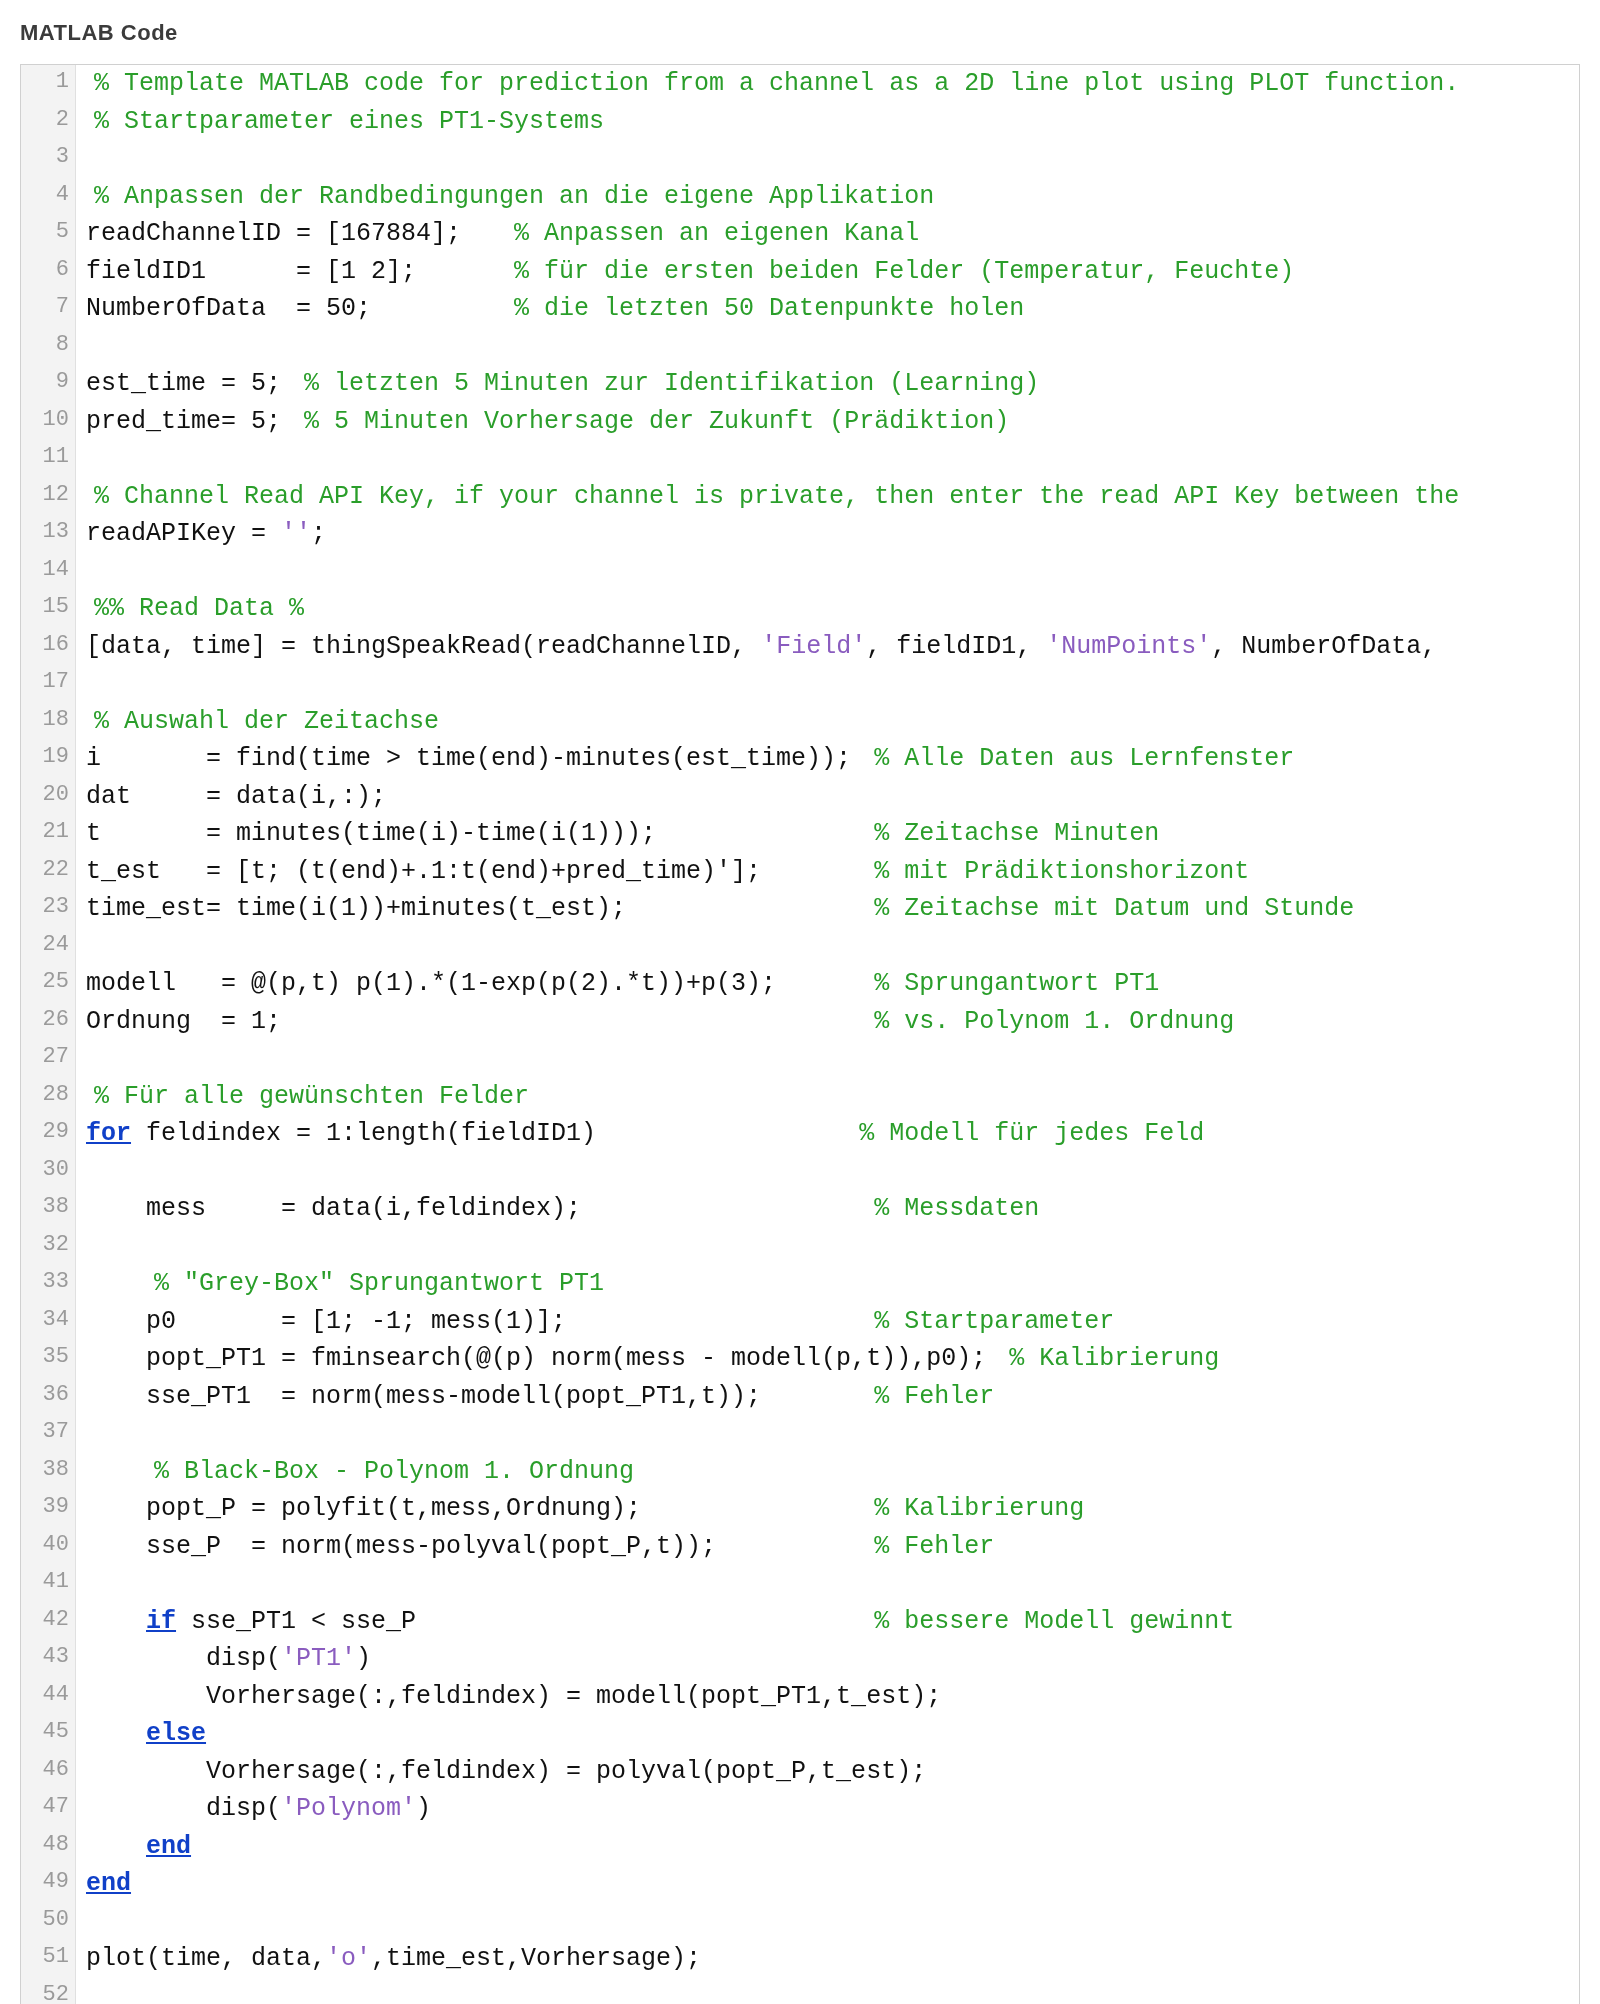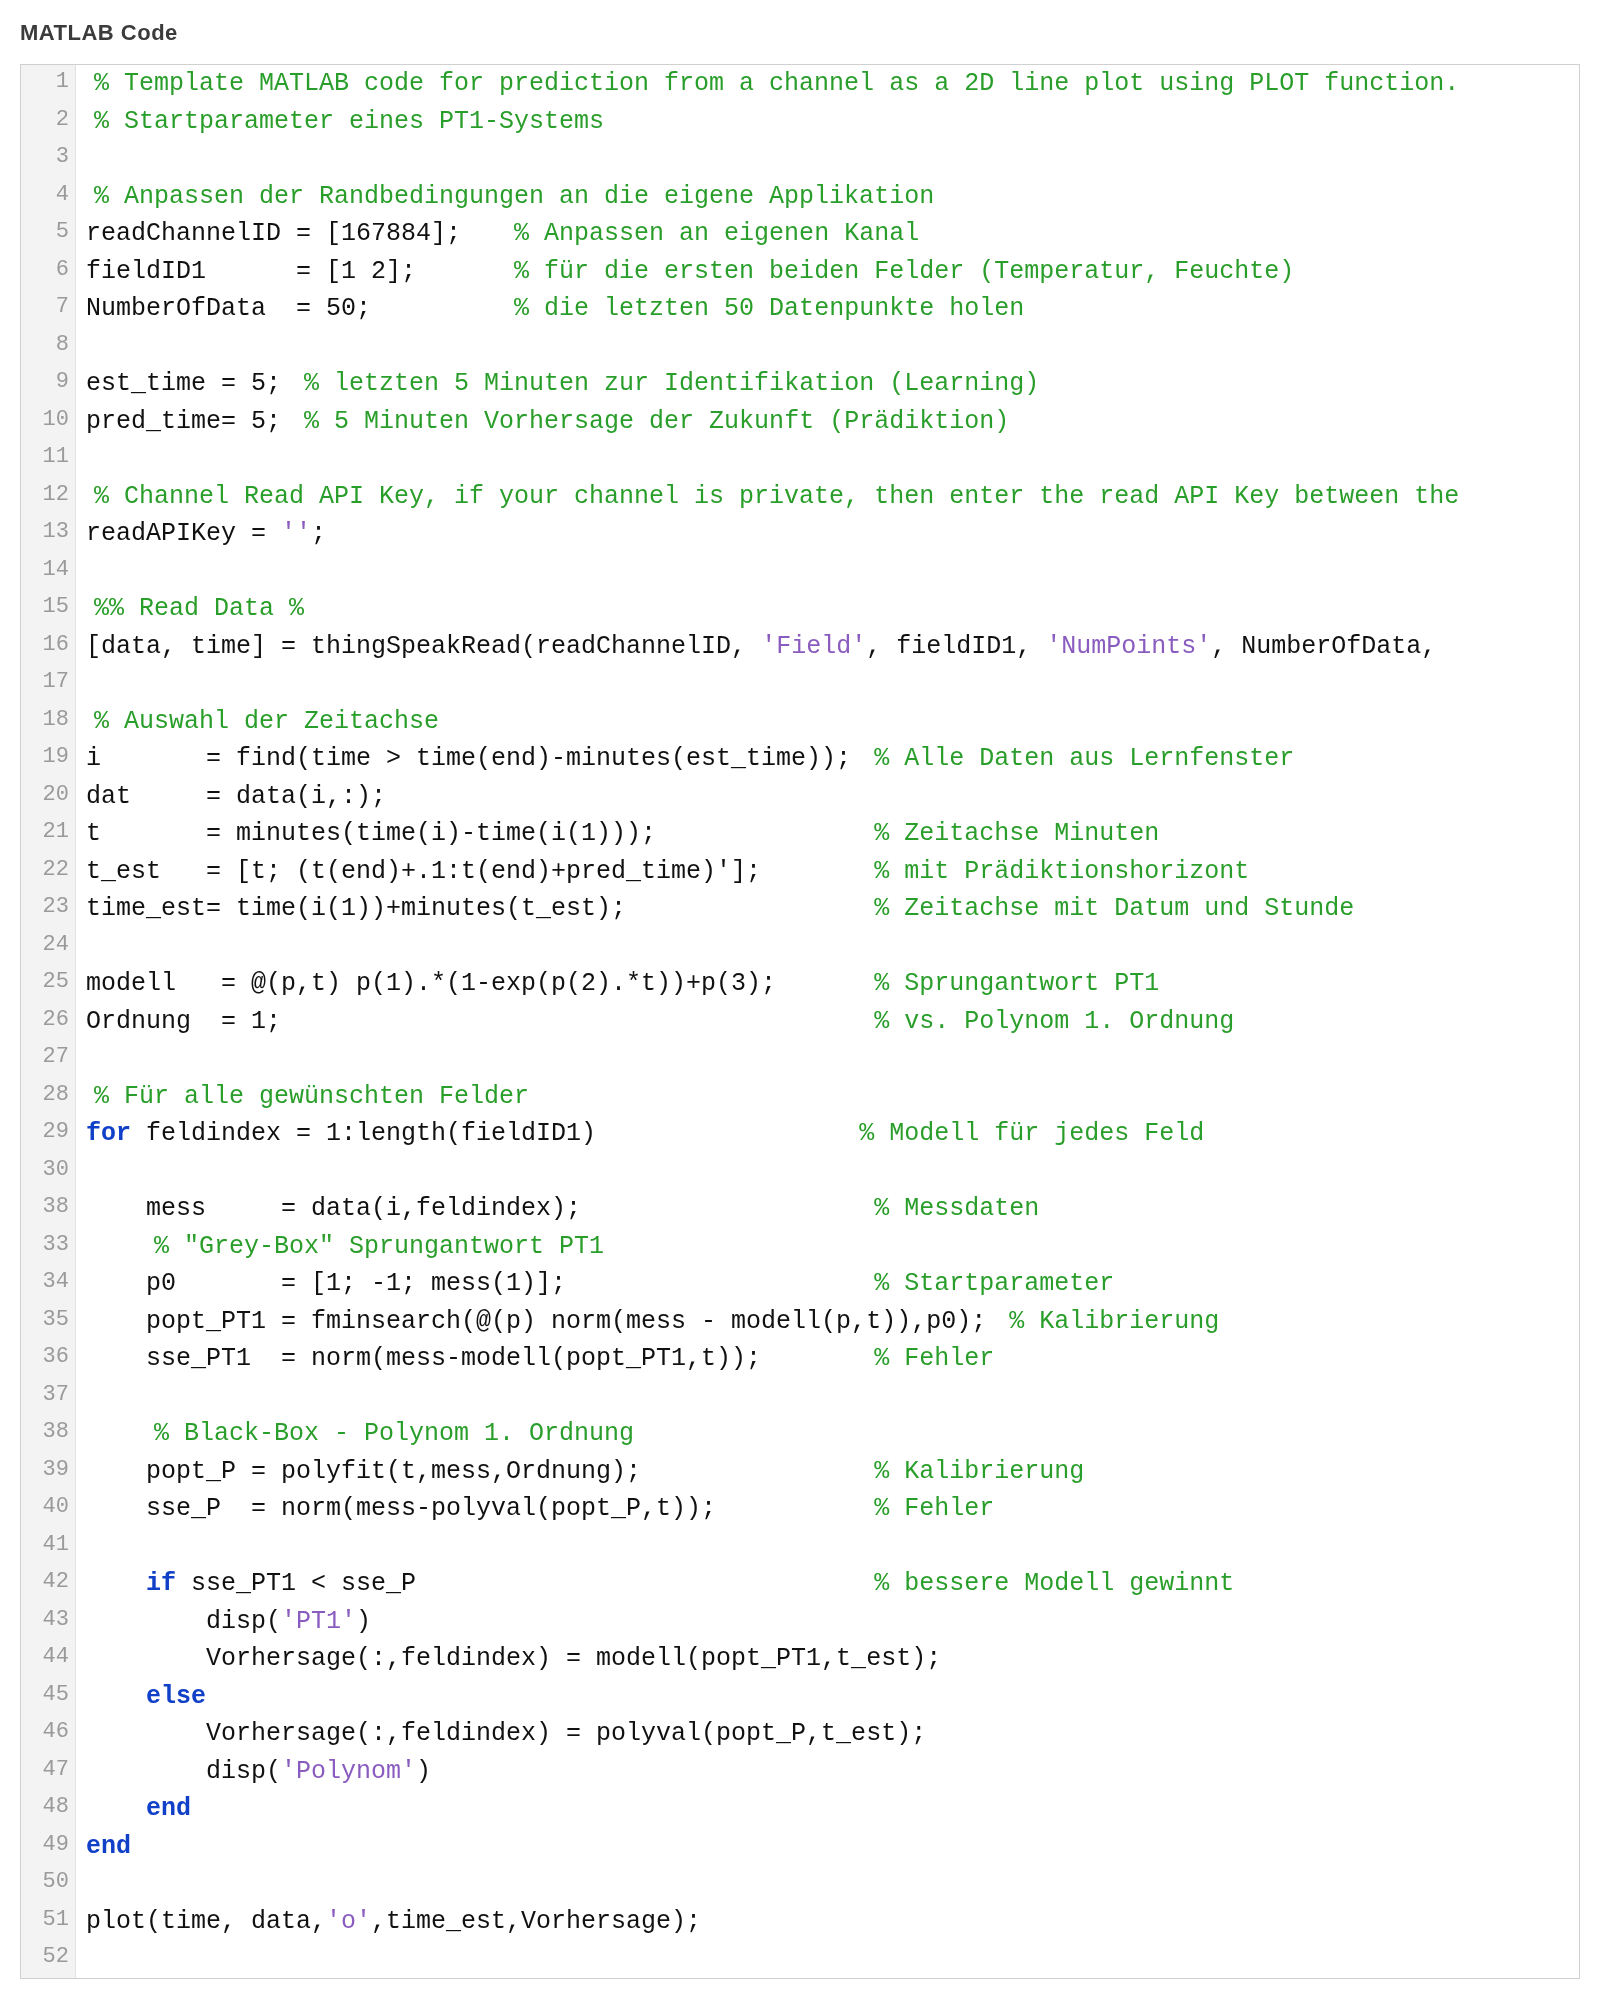--- a/index.html
+++ b/index.html
@@ -44,21 +44,21 @@
     user-select: none;
     font-size: 22px;
   }
   td.code {
     padding-left: 10px;
     white-space: pre;
     color: #111;
   }
   .c  { color: #2a9e2a; margin-left: 8px; }           
   .s  { color: #8a5cbf; }           
-  .k  { color: #1040c8; font-weight: 600; } 
+  .k  { color: #1040c8; font-weight: 600; text-decoration: underline; } 
 </style>
 </head>
 <body>
 
 <div class="panel">
   <h3>MATLAB Code</h3>
   <div class="code-wrap">
     <table class="code-table">
       <tbody id="code-body">
           <tr>
@@ -179,20 +179,24 @@
           </tr>
           <tr>
             <td class="gutter">30</td>
             <td class="code"><span> </span></td>
           </tr>
           <tr>
             <td class="gutter">38</td>
             <td class="code"><span>    mess     = data(i,feldindex);                   </span><span class="c">% Messdaten</span></td>
           </tr>
           <tr>
+            <td class="gutter">32</td>
+            <td class="code"><span> </span></td>
+          </tr>
+          <tr>
             <td class="gutter">33</td>
             <td class="code"><span>    </span><span class="c">% "Grey-Box" Sprungantwort PT1</span></td>
           </tr>
           <tr>
             <td class="gutter">34</td>
             <td class="code"><span>    p0       = [1; -1; mess(1)];                    </span><span class="c">% Startparameter</span></td>
           </tr>
           <tr>
             <td class="gutter">35</td>
             <td class="code"><span>    popt_PT1 = fminsearch(@(p) norm(mess - modell(p,t)),p0); </span><span class="c">% Kalibrierung</span></td>

